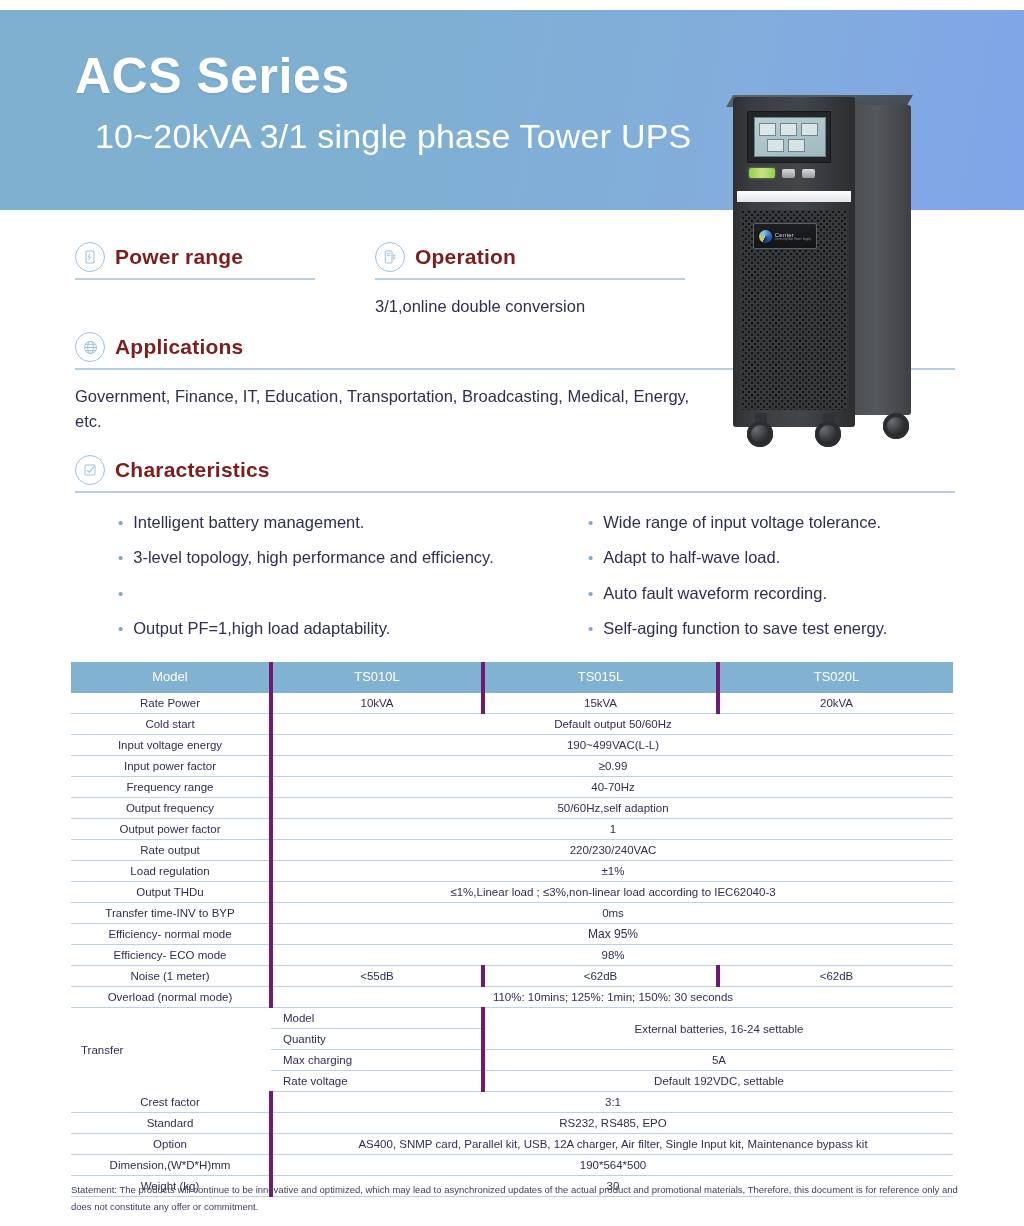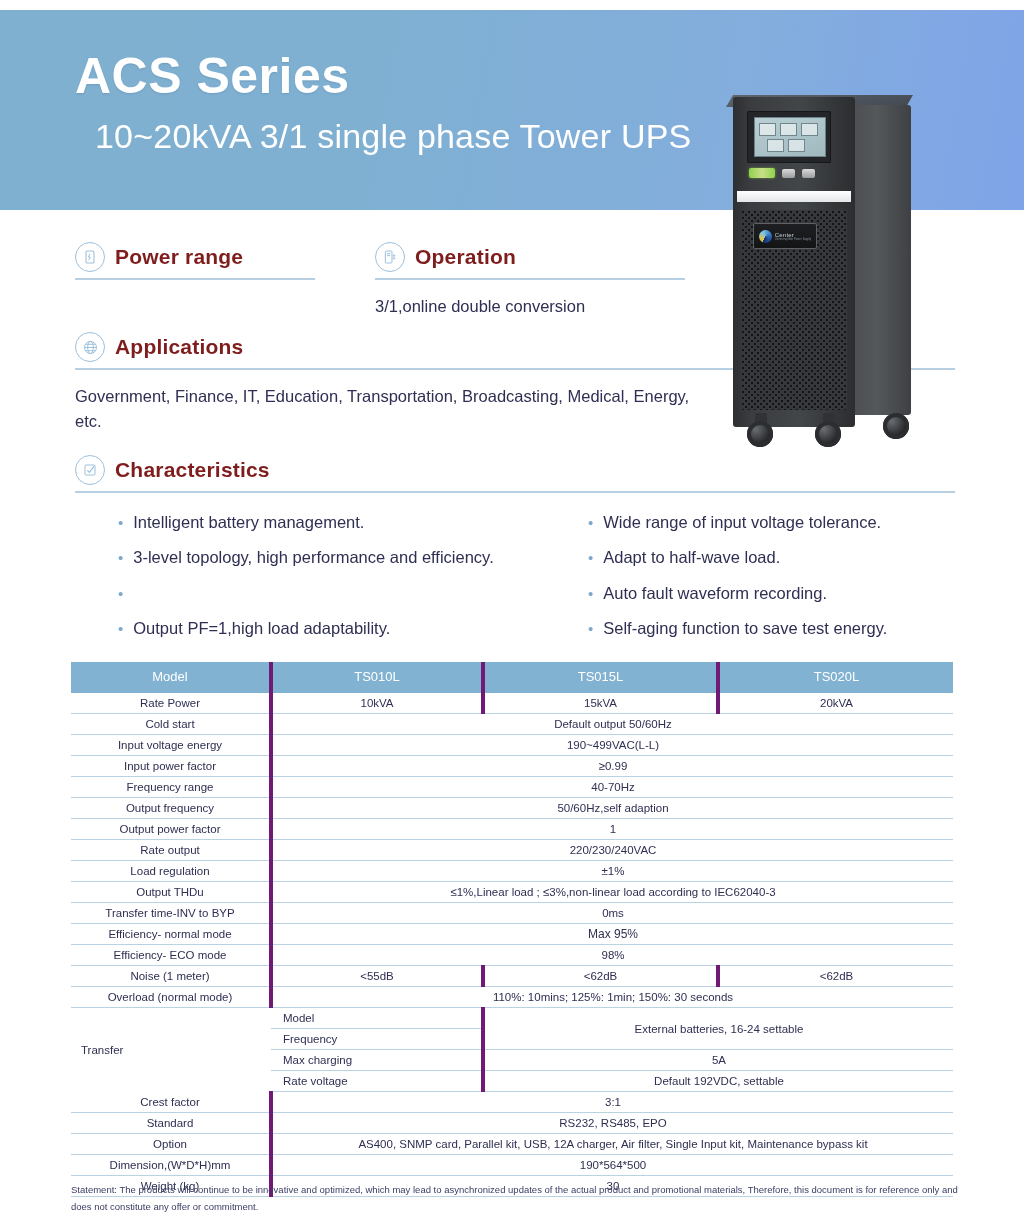--- a/index.html
+++ b/index.html
@@ -404,21 +404,21 @@
         <td>Overload (normal mode)</td>
         <td class="vline" colspan="3">110%:  10mins;  125%:  1min;  150%:  30 seconds</td>
       </tr>
 
       <tr>
         <td class="bat-name nb" rowspan="4">Transfer</td>
         <td class="sub-lbl">Model</td>
         <td class="vline" colspan="3" rowspan="2">External batteries,  16-24 settable</td>
       </tr>
       <tr>
-        <td class="sub-lbl">Frequency</td>
+        <td class="sub-lbl">Quantity</td>
       </tr>
       <tr>
         <td class="sub-lbl">Max charging</td>
         <td class="vline" colspan="3">5A</td>
       </tr>
       <tr>
         <td class="sub-lbl">Rate voltage</td>
         <td class="vline" colspan="3">Default 192VDC,  settable</td>
       </tr>
 

